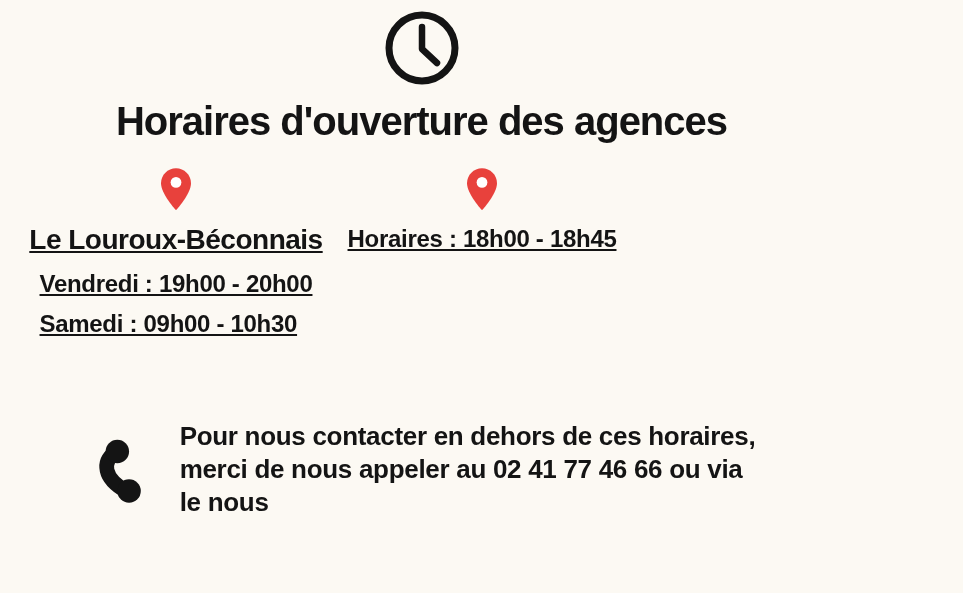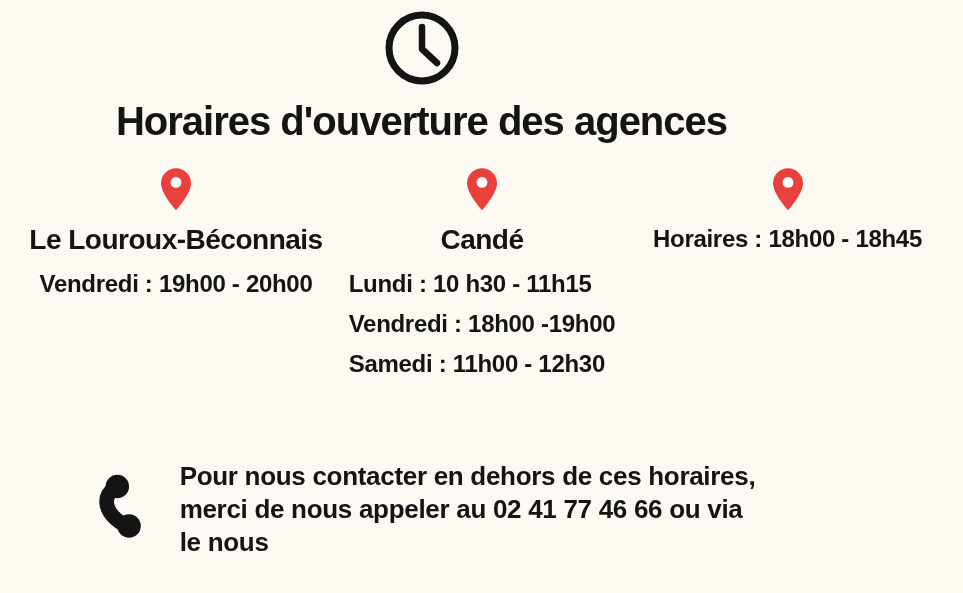--- a/index.html
+++ b/index.html
@@ -39,20 +39,21 @@
 
   .agencies {
     display: grid;
     grid-template-columns: 352px 260px 351px;
     margin-top: 24px;
   }
   .agency {
     display: flex;
     flex-direction: column;
     align-items: center;
+    text-decoration: underline;
   }
   svg.pin { width: 30px; height: 43px; }
   .agency-name {
     margin-top: 13px;
     font-size: 28px;
     font-weight: bold;
     letter-spacing: -0.5px;
     white-space: nowrap;
   }
   .hours { margin-top: 8px; text-align: left; }
@@ -60,21 +61,21 @@
     font-size: 24px;
     font-weight: bold;
     line-height: 40px;
     letter-spacing: -0.3px;
     white-space: nowrap;
   }
 
   .contact {
     display: flex;
     justify-content: center;
-    align-items: flex-start;
+    align-items: center;
     gap: 26px;
     margin-top: 76px;
   }
   svg.phone { width: 66px; height: 86px; margin-top: 4px; flex: none; }
   .contact-text {
     font-size: 26px;
     font-weight: bold;
     line-height: 33px;
     letter-spacing: -0.3px;
   }
@@ -96,35 +97,24 @@
   <div class="agencies">
 
     <div class="agency">
       <svg class="pin" viewBox="0 0 24 34" aria-hidden="true">
         <path d="M12 0C5.37 0 0 5.37 0 12c0 8.6 12 21.6 12 21.6S24 20.6 24 12C24 5.37 18.63 0 12 0z" fill="var(--pin-color)"></path>
         <circle cx="12" cy="11.3" r="4.3" fill="#FFFFFF"></circle>
       </svg>
       <div class="agency-name">Le Louroux-Béconnais</div>
       <div class="hours">
         <div class="hour-line">Vendredi : 19h00 - 20h00</div>
+        <div class="hour-line">Samedi : 09h00 - 10h30</div>
       </div>
     </div>
 
-    <div class="agency">
-      <svg class="pin" viewBox="0 0 24 34" aria-hidden="true">
-        <path d="M12 0C5.37 0 0 5.37 0 12c0 8.6 12 21.6 12 21.6S24 20.6 24 12C24 5.37 18.63 0 12 0z" fill="var(--pin-color)"></path>
-        <circle cx="12" cy="11.3" r="4.3" fill="#FFFFFF"></circle>
-      </svg>
-      <div class="agency-name">Candé</div>
-      <div class="hours">
-        <div class="hour-line">Lundi : 10 h30 - 11h15</div>
-        <div class="hour-line">Vendredi : 18h00 -19h00</div>
-        <div class="hour-line">Samedi : 11h00 - 12h30</div>
-      </div>
-    </div>
 
     <div class="agency">
       <svg class="pin" viewBox="0 0 24 34" aria-hidden="true">
         <path d="M12 0C5.37 0 0 5.37 0 12c0 8.6 12 21.6 12 21.6S24 20.6 24 12C24 5.37 18.63 0 12 0z" fill="var(--pin-color)"></path>
         <circle cx="12" cy="11.3" r="4.3" fill="#FFFFFF"></circle>
       </svg>
       <div class="hours">
         <div class="hour-line">Horaires : 18h00 - 18h45</div>
       </div>
     </div>

